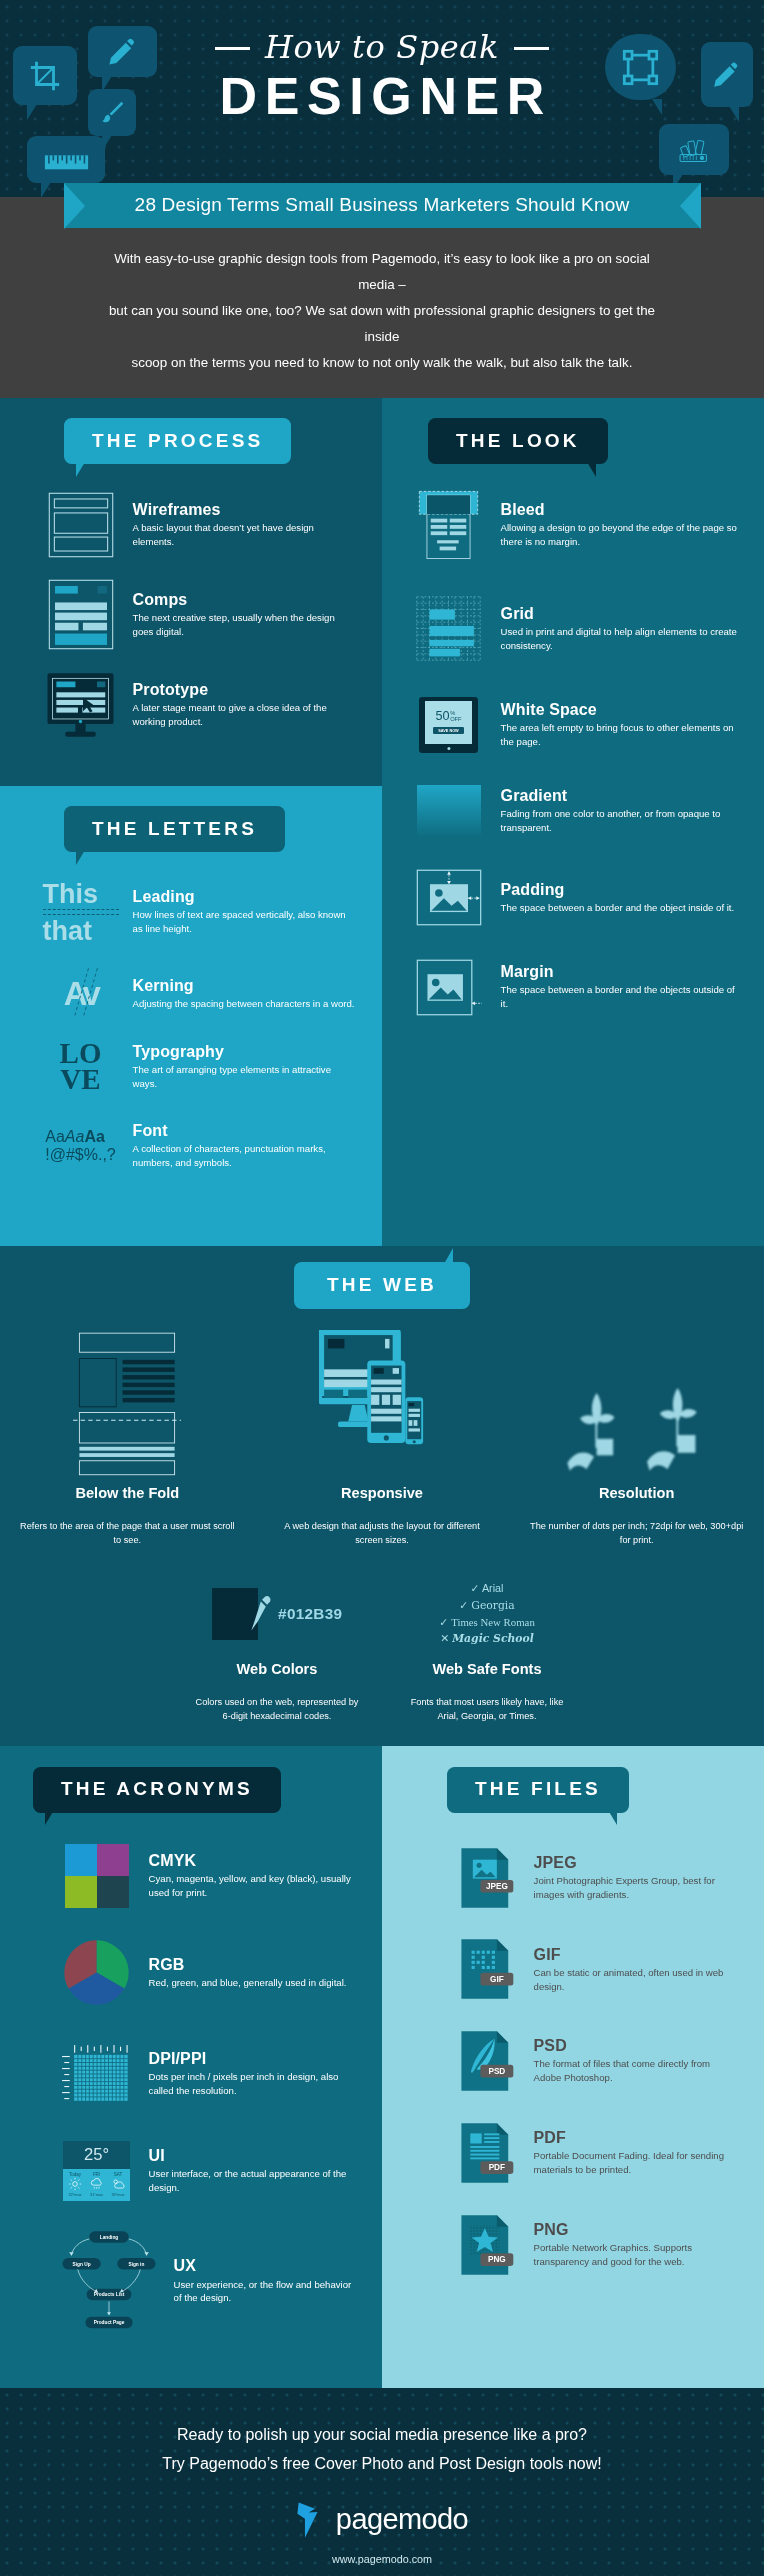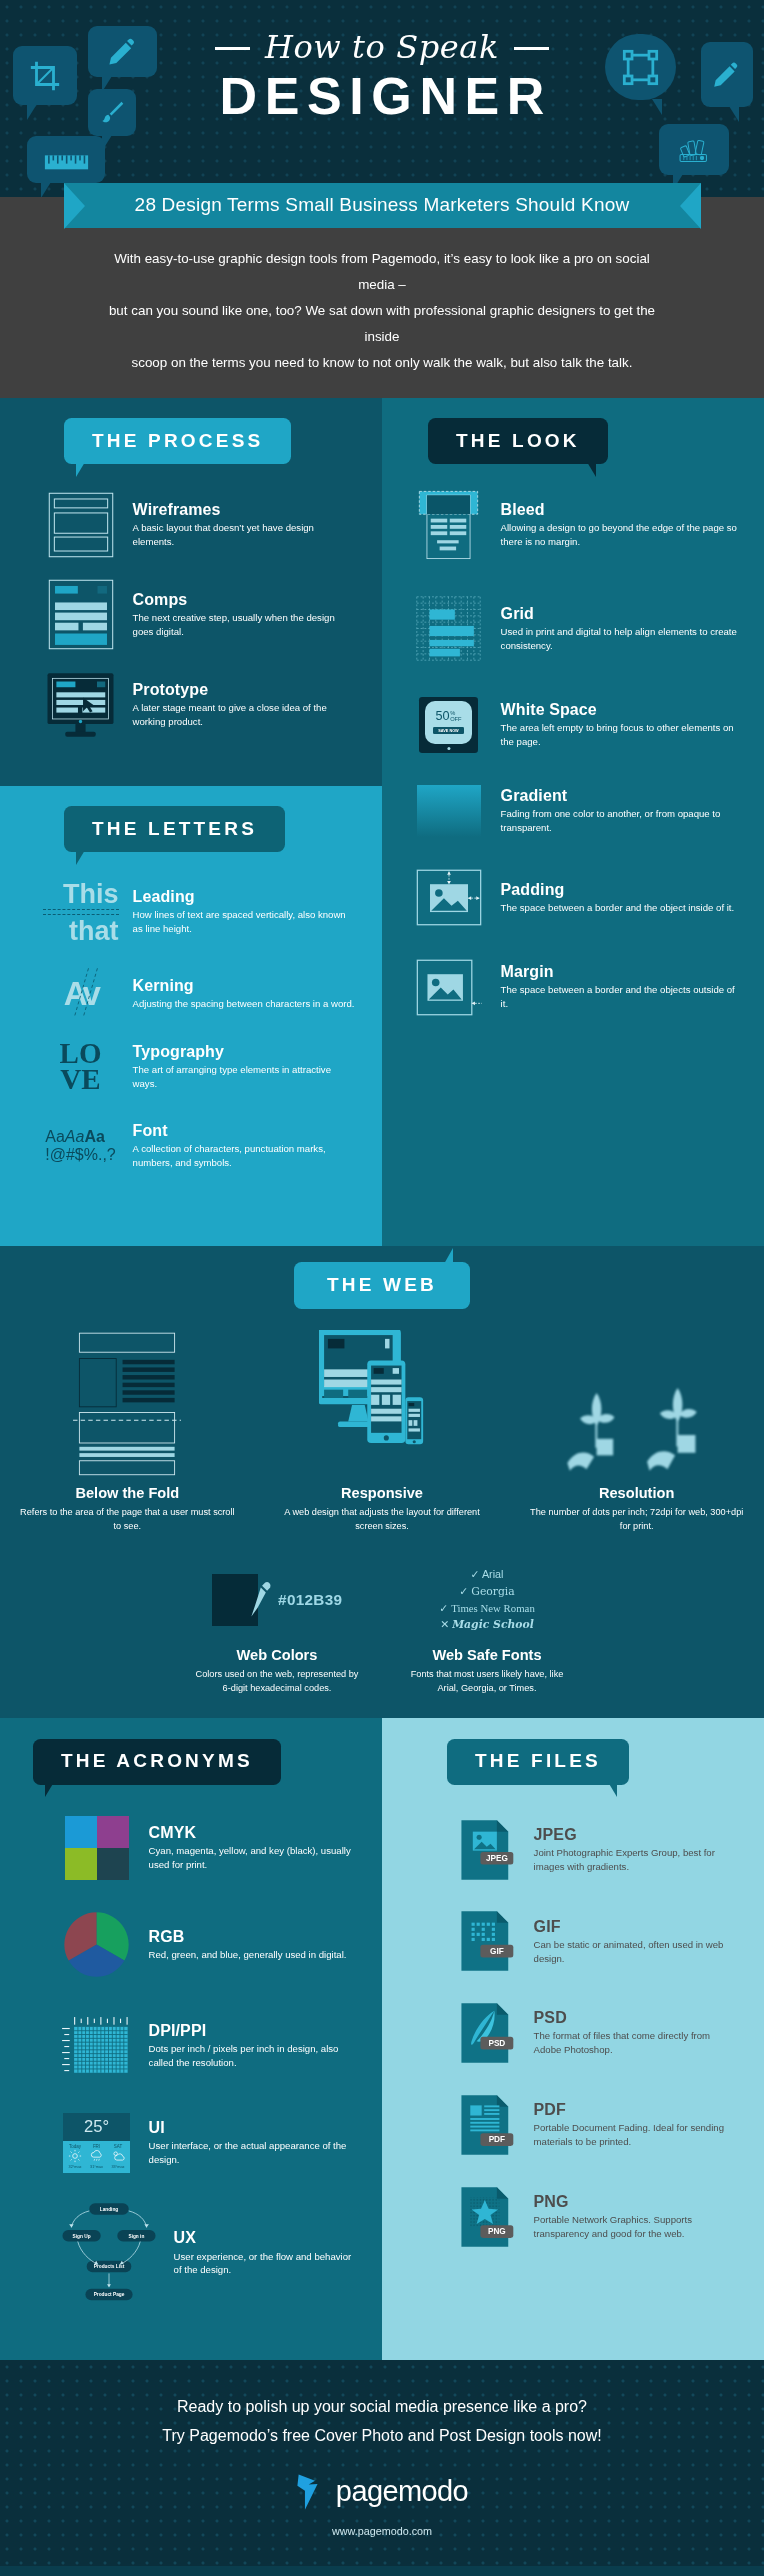--- a/index.html
+++ b/index.html
@@ -150,21 +150,21 @@
   }
   .web-bubble::after{
     content:""; position:absolute; top:-14px; right:16.6px; width:0;height:0;
     border-right:9.6px solid currentColor; border-top:16.6px solid transparent;
   }
   .web-bubble .lbl{ color:#fff; font-size:19px; font-weight:700; letter-spacing:3.2px; }
   .web-grid { display:flex; margin-top:21.6px; }
   .web-cell { flex:1; text-align:center; padding:0 19px; }
   .web-cell .art { height:146px; display:flex; align-items:flex-end; justify-content:center; }
   .web-cell h3 { color:#fff; font-size:14.6px; font-weight:700; margin-top:9px; }
-  .web-cell p { color:#fff; font-size:9.2px; line-height:1.55; font-weight:300; margin-top:4px; }
+  .web-cell p { color:#fff; font-size:9.2px; line-height:1.55; font-weight:300; margin-top:18px; }
 
   .web-grid2 { display:flex; margin-top:28px; }
   .web-grid2 .web-cell .art { height:76px; align-items:center; }
   .webspacer{ flex:1; }
 
   .fontlist { text-align:center; display:inline-block; color:#a9dde8; font-size:10.8px; line-height:1.5; }
   .fontlist .f1{ font-family:"Liberation Sans", sans-serif; }
   .fontlist .f2{ font-family:"DejaVu Serif", serif; }
   .fontlist .f3{ font-family:"Liberation Serif", serif; }
   .fontlist .f4{ font-family:"DejaVu Serif", serif; font-style:italic; font-weight:700; }
@@ -354,21 +354,21 @@
       </div>
 
       <div class="bg-cyan" style="padding-bottom:23px; min-height:460px;">
         <div class="sec-bubble bub-mid">
           <span class="lbl">THE LETTERS</span>
         </div>
         <div class="terms">
 
           <div class="term">
             <div class="ic">
-              <div style="position:relative;text-align:right;">
+              <div style="position:relative;text-align:left;">
                 <div style="color:#a9dde8;font-size:27px;font-weight:700;line-height:1.05;">This</div>
                 <div style="border-top:1.3px dashed #0a5e75;margin:1.3px 0 3.8px;width:76px;"></div>
                 <div style="border-top:1.3px dashed #0a5e75;margin:0 0 1.3px;width:76px;"></div>
                 <div style="color:#a9dde8;font-size:27px;font-weight:700;line-height:1.05;">that</div>
               </div>
             </div>
             <div class="tx">
               <h3>Leading</h3>
               <p>How lines of text are spaced vertically, also known as line height.</p>
             </div>
@@ -493,21 +493,21 @@
           </div>
           <div class="tx">
             <h3>Grid</h3>
             <p>Used in print and digital to help align elements to create consistency.</p>
           </div>
         </div>
 
         <div class="term" style="padding-left:31px;padding-top:21.6px;">
           <div class="ic">
             <div style="position:relative;width:59px;height:56px;background:#062b38;border-radius:3.2px;padding:4.5px 5.7px 9px;">
-              <div style="background:#a9dde8;width:100%;height:100%;display:flex;flex-direction:column;align-items:center;justify-content:center;border-radius:10px;">
+              <div style="background:#a9dde8;width:100%;height:100%;display:flex;flex-direction:column;align-items:center;justify-content:center;">
                 <div style="color:#0d5568;font-size:12.7px;line-height:1;display:flex;align-items:flex-start;font-weight:300;">
                   <span>50</span>
                   <span style="font-size:5.7px;display:block;margin-left:0.6px;line-height:1.1;">
                     <span>%</span><br>
                     <span>OFF</span>
                   </span>
                 </div>
                 <div style="background:#0d5568;color:#fff;font-size:3.8px;padding:1.9px 5.7px;border-radius:1.3px;margin-top:3.8px;font-weight:700;">SAVE NOW</div>
               </div>
               <div style="position:absolute;bottom:2.5px;left:50%;transform:translateX(-50%);width:3.2px;height:3.2px;border-radius:50%;background:#a9dde8;"></div>

